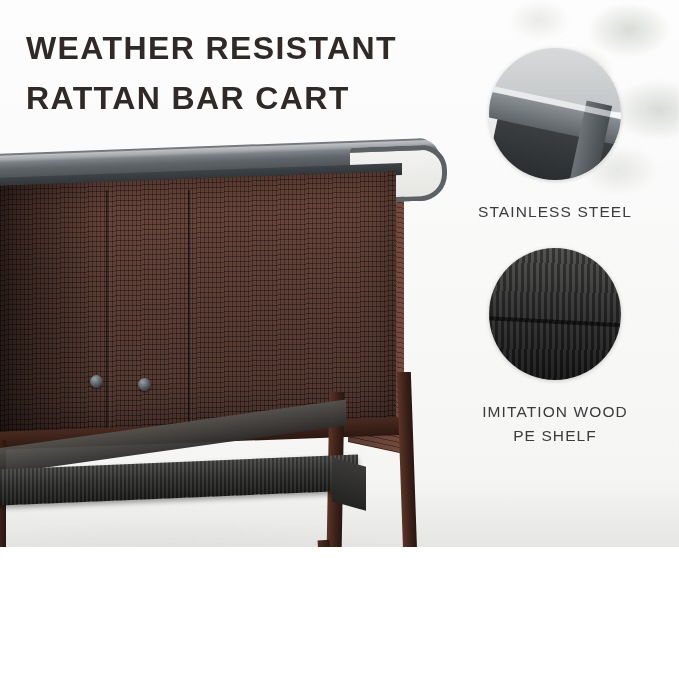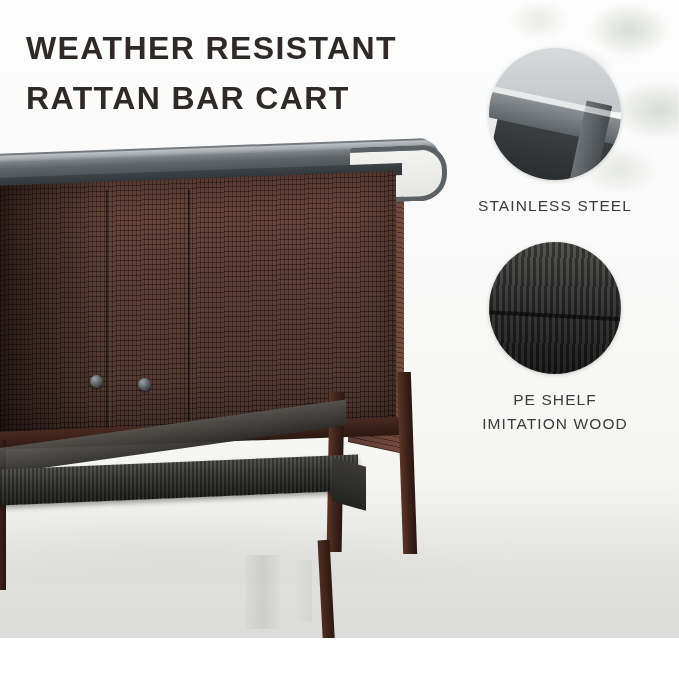--- a/index.html
+++ b/index.html
@@ -6,21 +6,21 @@
     margin: 0;
     padding: 0;
     background: #ffffff;
   }
   body {
     font-family: "Liberation Sans", sans-serif;
   }
   .page {
     position: relative;
     width: 679px;
-    height: 638px;
+    height: 547px;
     overflow: hidden;
     background: #f0abfc;
   }
 
   
   .photo-bg {
     position: absolute;
     left: 0; top: 0;
     width: 679px; height: 679px;
     background: linear-gradient(180deg,#fdfdfd 0%, #f7f7f6 55%, #f1f1ef 100%);
@@ -316,21 +316,21 @@
   }
   .shelf-seam {
     position: absolute;
     left: 0; top: 72px;
     width: 140px; height: 4px;
     background: rgba(0,0,0,.55);
     transform: rotate(3deg);
   }
 
   .feature-label {
-    margin-top: 14px;
+    margin-top: 20px;
     text-align: center;
     color: #3b3b3b;
     font-size: 15.5px;
     letter-spacing: 1.1px;
     line-height: 1.55;
     text-transform: uppercase;
   }
   .feature-label span { display: block; }
 </style>
 </head>
@@ -391,19 +391,19 @@
         <span>STAINLESS STEEL</span>
       </div>
     </div>
 
 
     <div class="feature f3">
       <div class="bubble bubble-shelf">
         <div class="shelf-seam"></div>
       </div>
       <div class="feature-label">
+        <span>IMITATION WOOD</span>
         <span>PE SHELF</span>
-        <span>IMITATION WOOD</span>
       </div>
     </div>
 
   </div>
 </div>
 
 </body></html>

